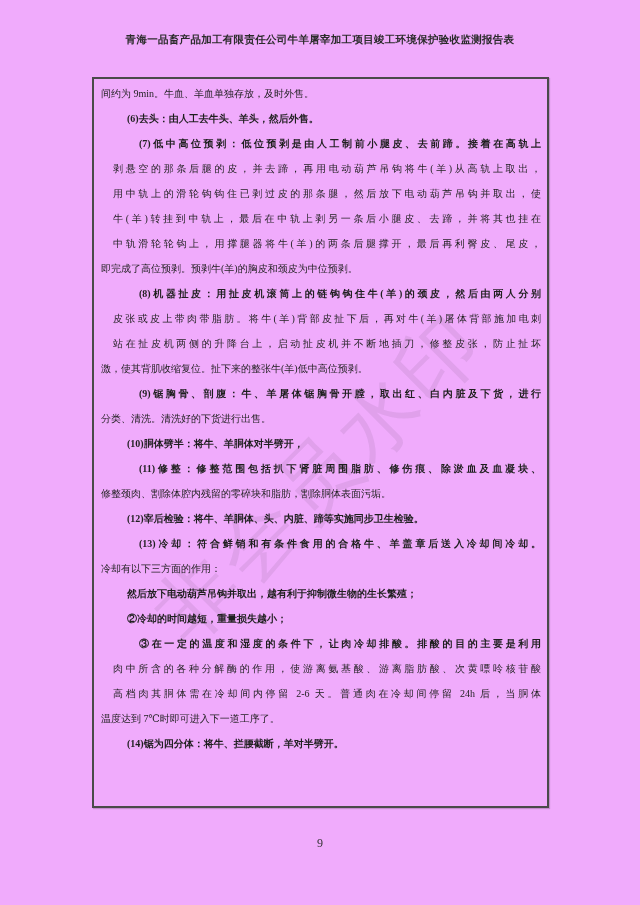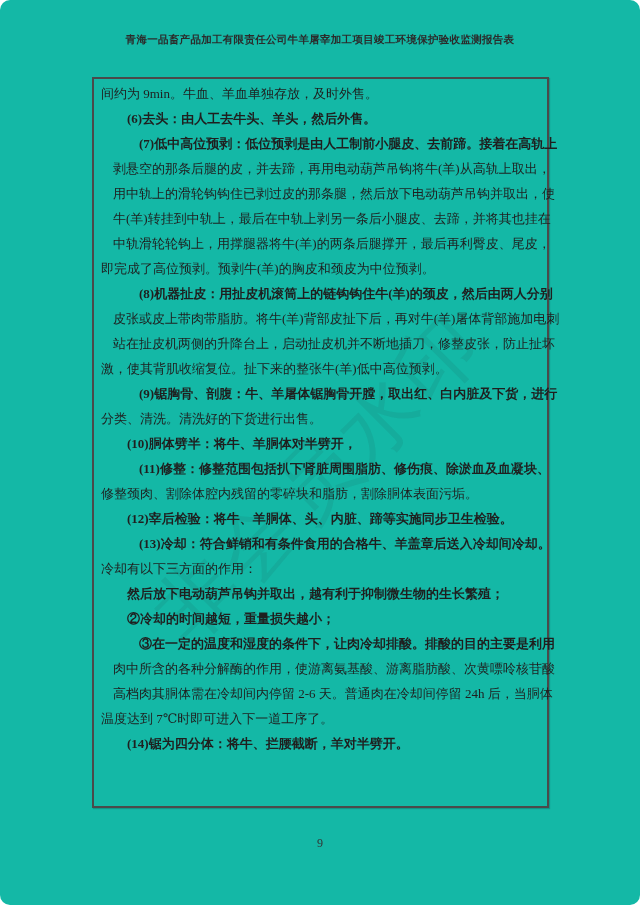--- a/index.html
+++ b/index.html
@@ -4,25 +4,24 @@
 <style>
   html, body {
     margin: 0;
     padding: 0;
     background: #ffffff;
   }
   .page {
     position: relative;
     width: 640px;
     height: 905px;
-    background: #14b8a6;
+    background: #f0abfc;
     overflow: hidden;
     font-family: "Liberation Serif", "DejaVu Serif", serif;
     color: #1f1f1f;
-    border-radius: 10px;
   }
   .doc-title {
     position: absolute;
     top: 33px;
     left: 0;
     width: 100%;
     text-align: center;
     font-family: "Liberation Sans", "DejaVu Sans", sans-serif;
     font-size: 10.5px;
     font-weight: bold;
@@ -51,21 +50,21 @@
     box-sizing: border-box;
     border: 2px solid #4a4a4a;
     box-shadow: 1px 1px 1px rgba(0,0,0,0.18);
     padding: 2px 6px 0 7px;
     background: transparent;
     z-index: 1;
   }
   .line {
     height: 25px;
     line-height: 25px;
-    font-size: 13px;
+    font-size: 10px;
     white-space: nowrap;
     color: #1f1f1f;
   }
   .line.indent {
     padding-left: 26px;
     font-weight: bold;
   }
   .line.full {
     text-align: justify;
     text-align-last: justify;

